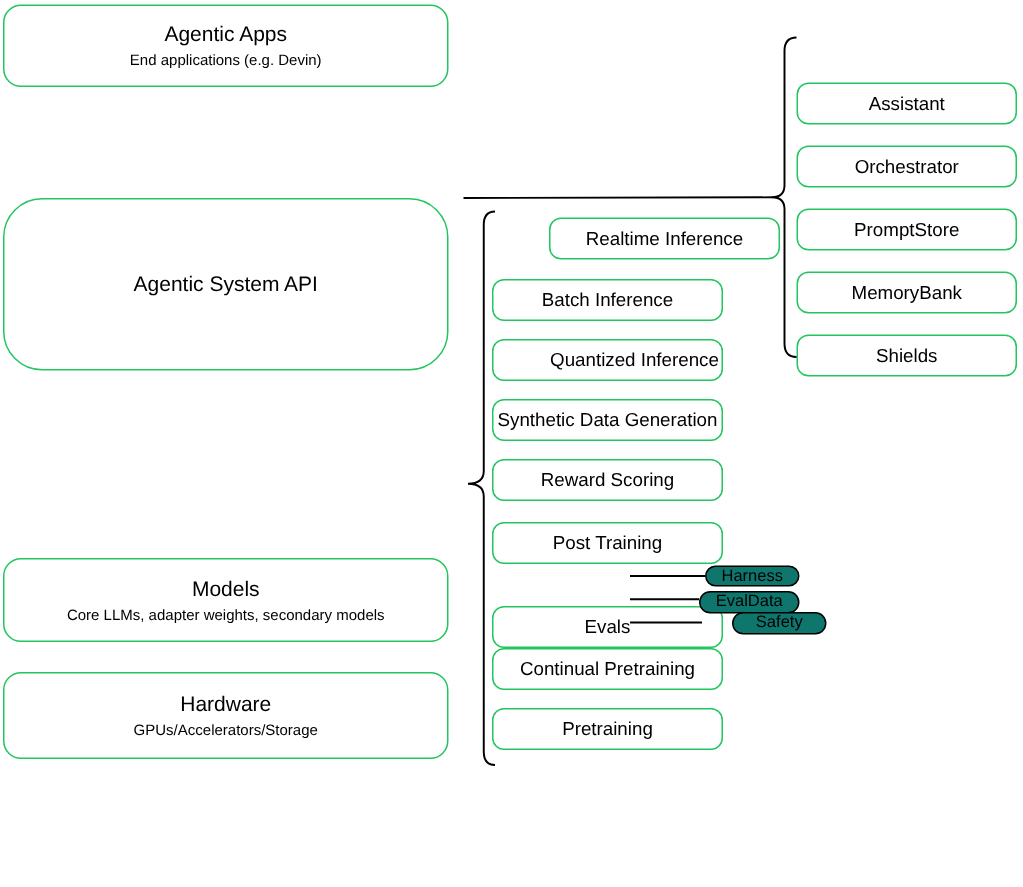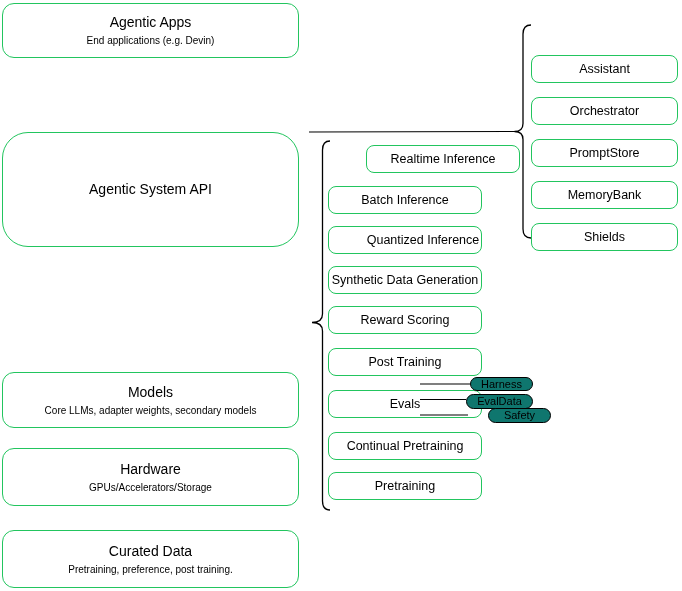--- a/index.html
+++ b/index.html
@@ -64,44 +64,40 @@
   <div class="box lbox" style="top:372px;height:56px;">
     <div class="title">Models</div>
     <div class="sub">Core LLMs, adapter weights, secondary models</div>
   </div>
 
   <div class="box lbox" style="top:448px;height:58px;">
     <div class="title">Hardware</div>
     <div class="sub">GPUs/Accelerators/Storage</div>
   </div>
 
-  <div class="box lbox" style="top:530px;height:58px;">
-    <div class="title">Curated Data</div>
-    <div class="sub">Pretraining, preference, post training.</div>
-  </div>
 
   <div class="box mbox" style="top:145px;margin-left:38px;">
     <span>Realtime Inference</span>
   </div>
   <div class="box mbox" style="top:186px;">
     <span>Batch Inference</span>
   </div>
   <div class="box mbox" style="top:226px;padding-left:36px;">
     <span>Quantized Inference</span>
   </div>
   <div class="box mbox" style="top:266px;">
     <span>Synthetic Data Generation</span>
   </div>
   <div class="box mbox" style="top:306px;justify-content:center;">
     <span>Reward Scoring</span>
   </div>
   <div class="box mbox" style="top:348px;">
     <span>Post Training</span>
   </div>
-  <div class="box mbox" style="top:390px;">
+  <div class="box mbox" style="top:404px;">
     <span>Evals</span>
   </div>
   <div class="box mbox" style="top:432px;">
     <span>Continual Pretraining</span>
   </div>
   <div class="box mbox" style="top:472px;">
     <span>Pretraining</span>
   </div>
 
   <div class="pill" style="left:470px;top:377px;width:63px;height:14px;">

